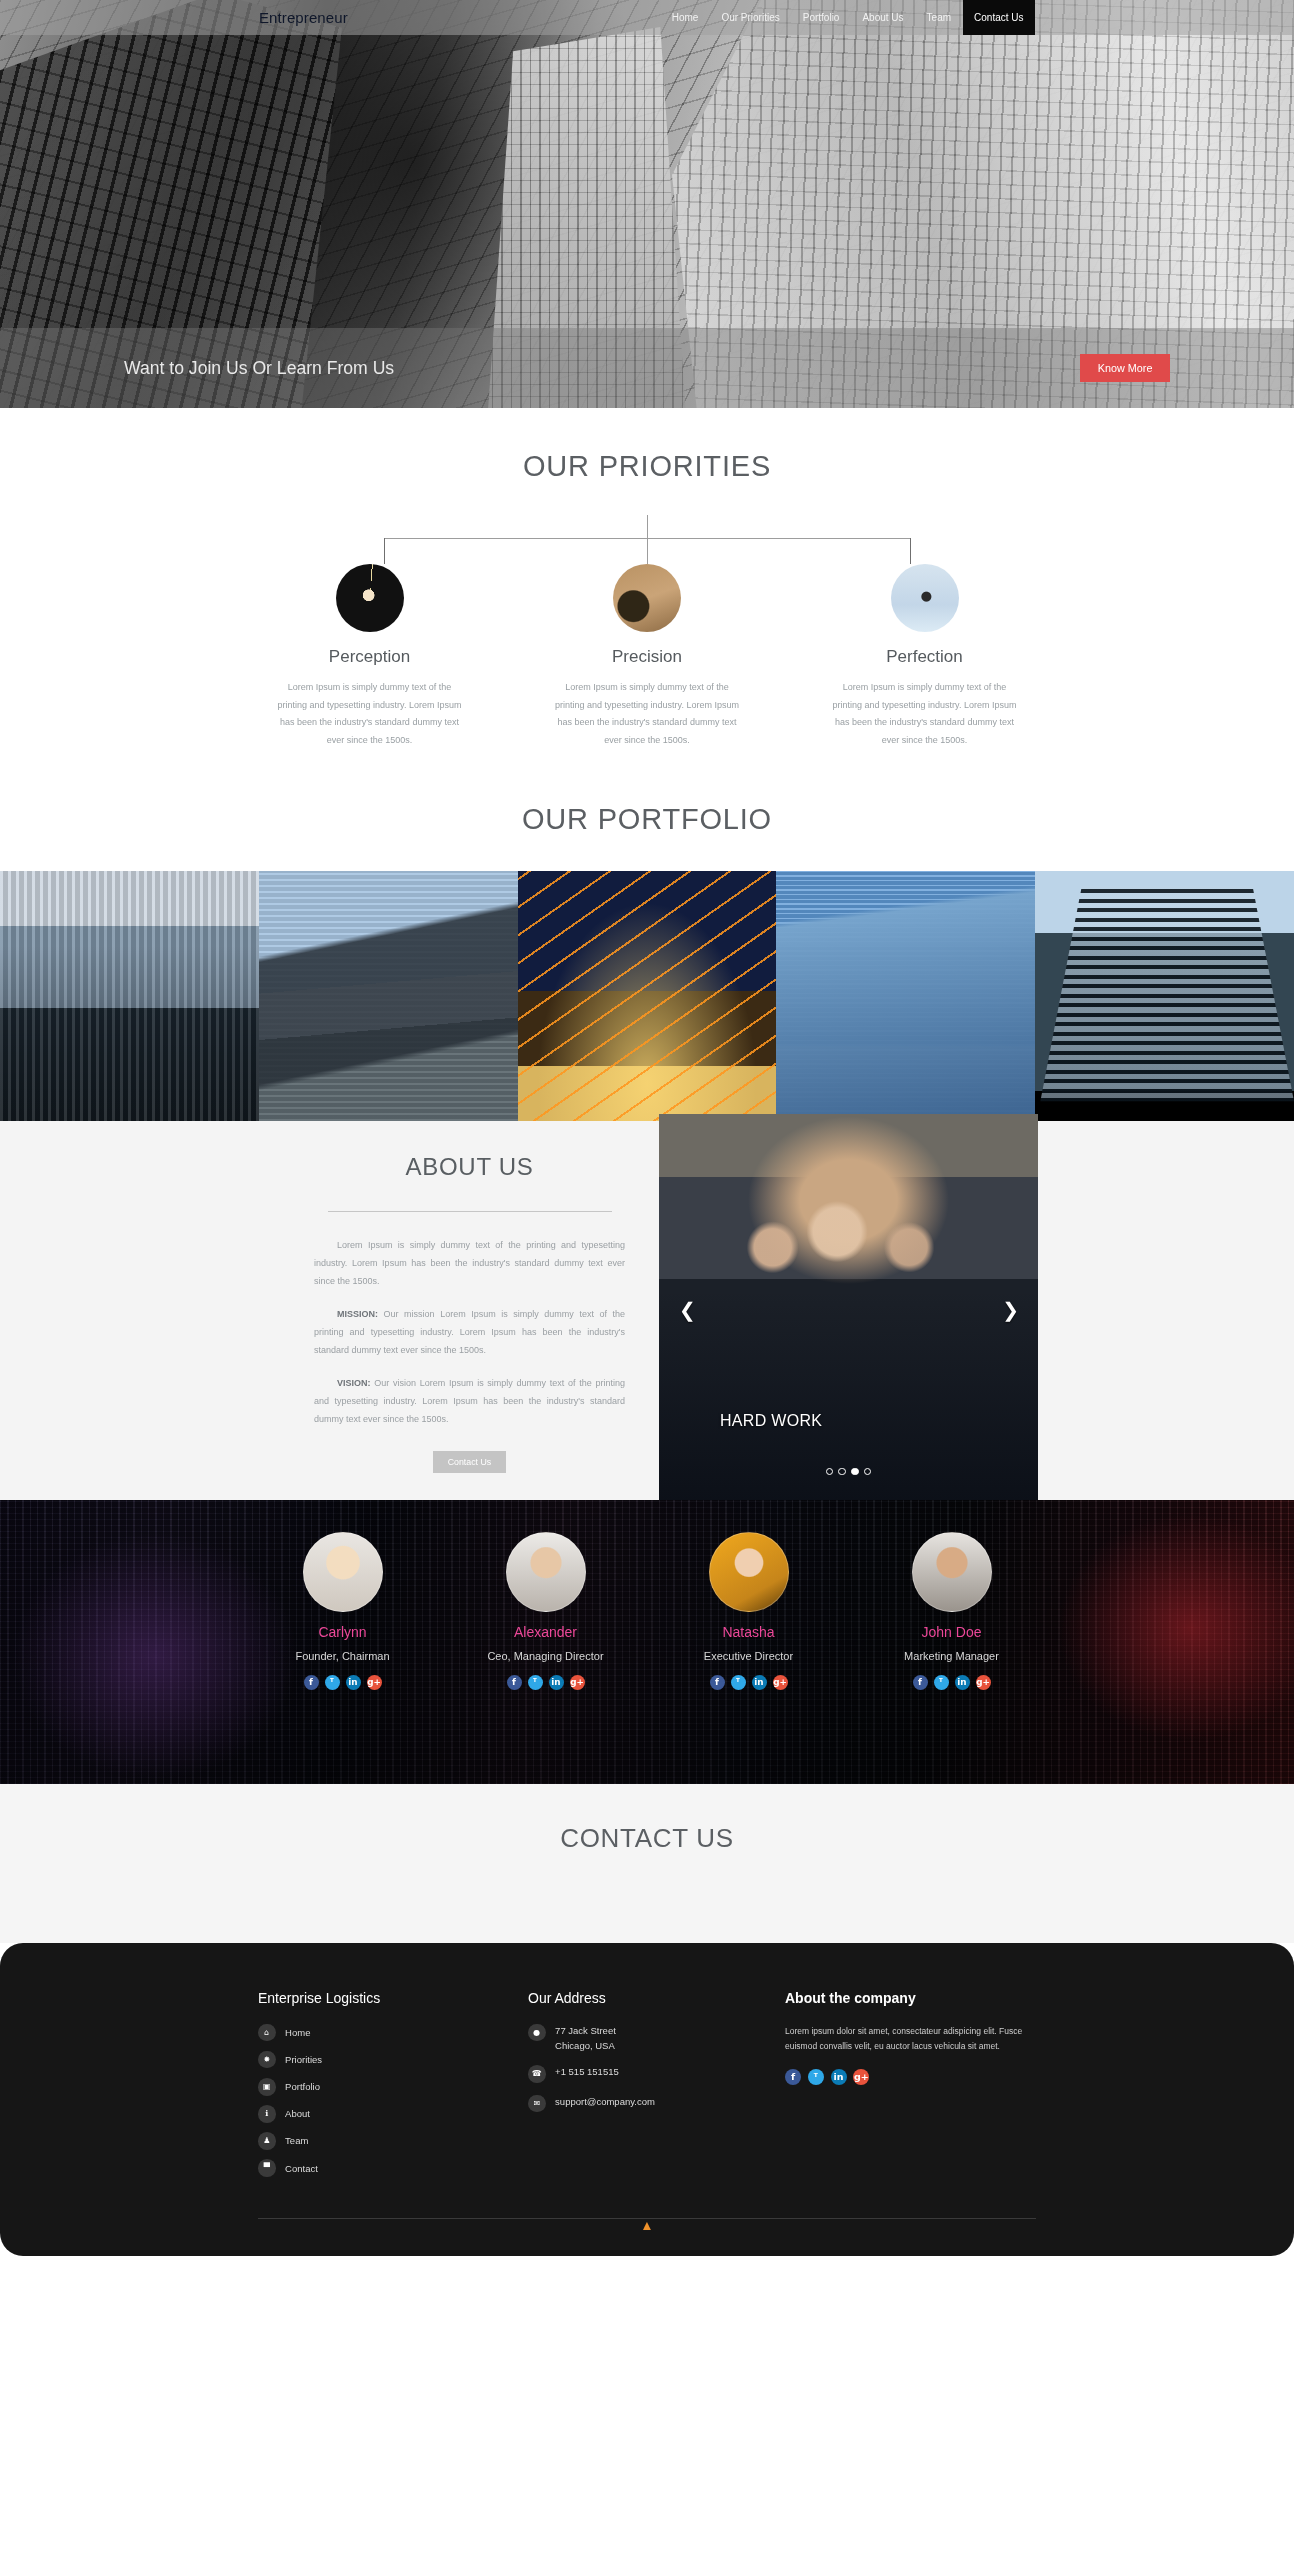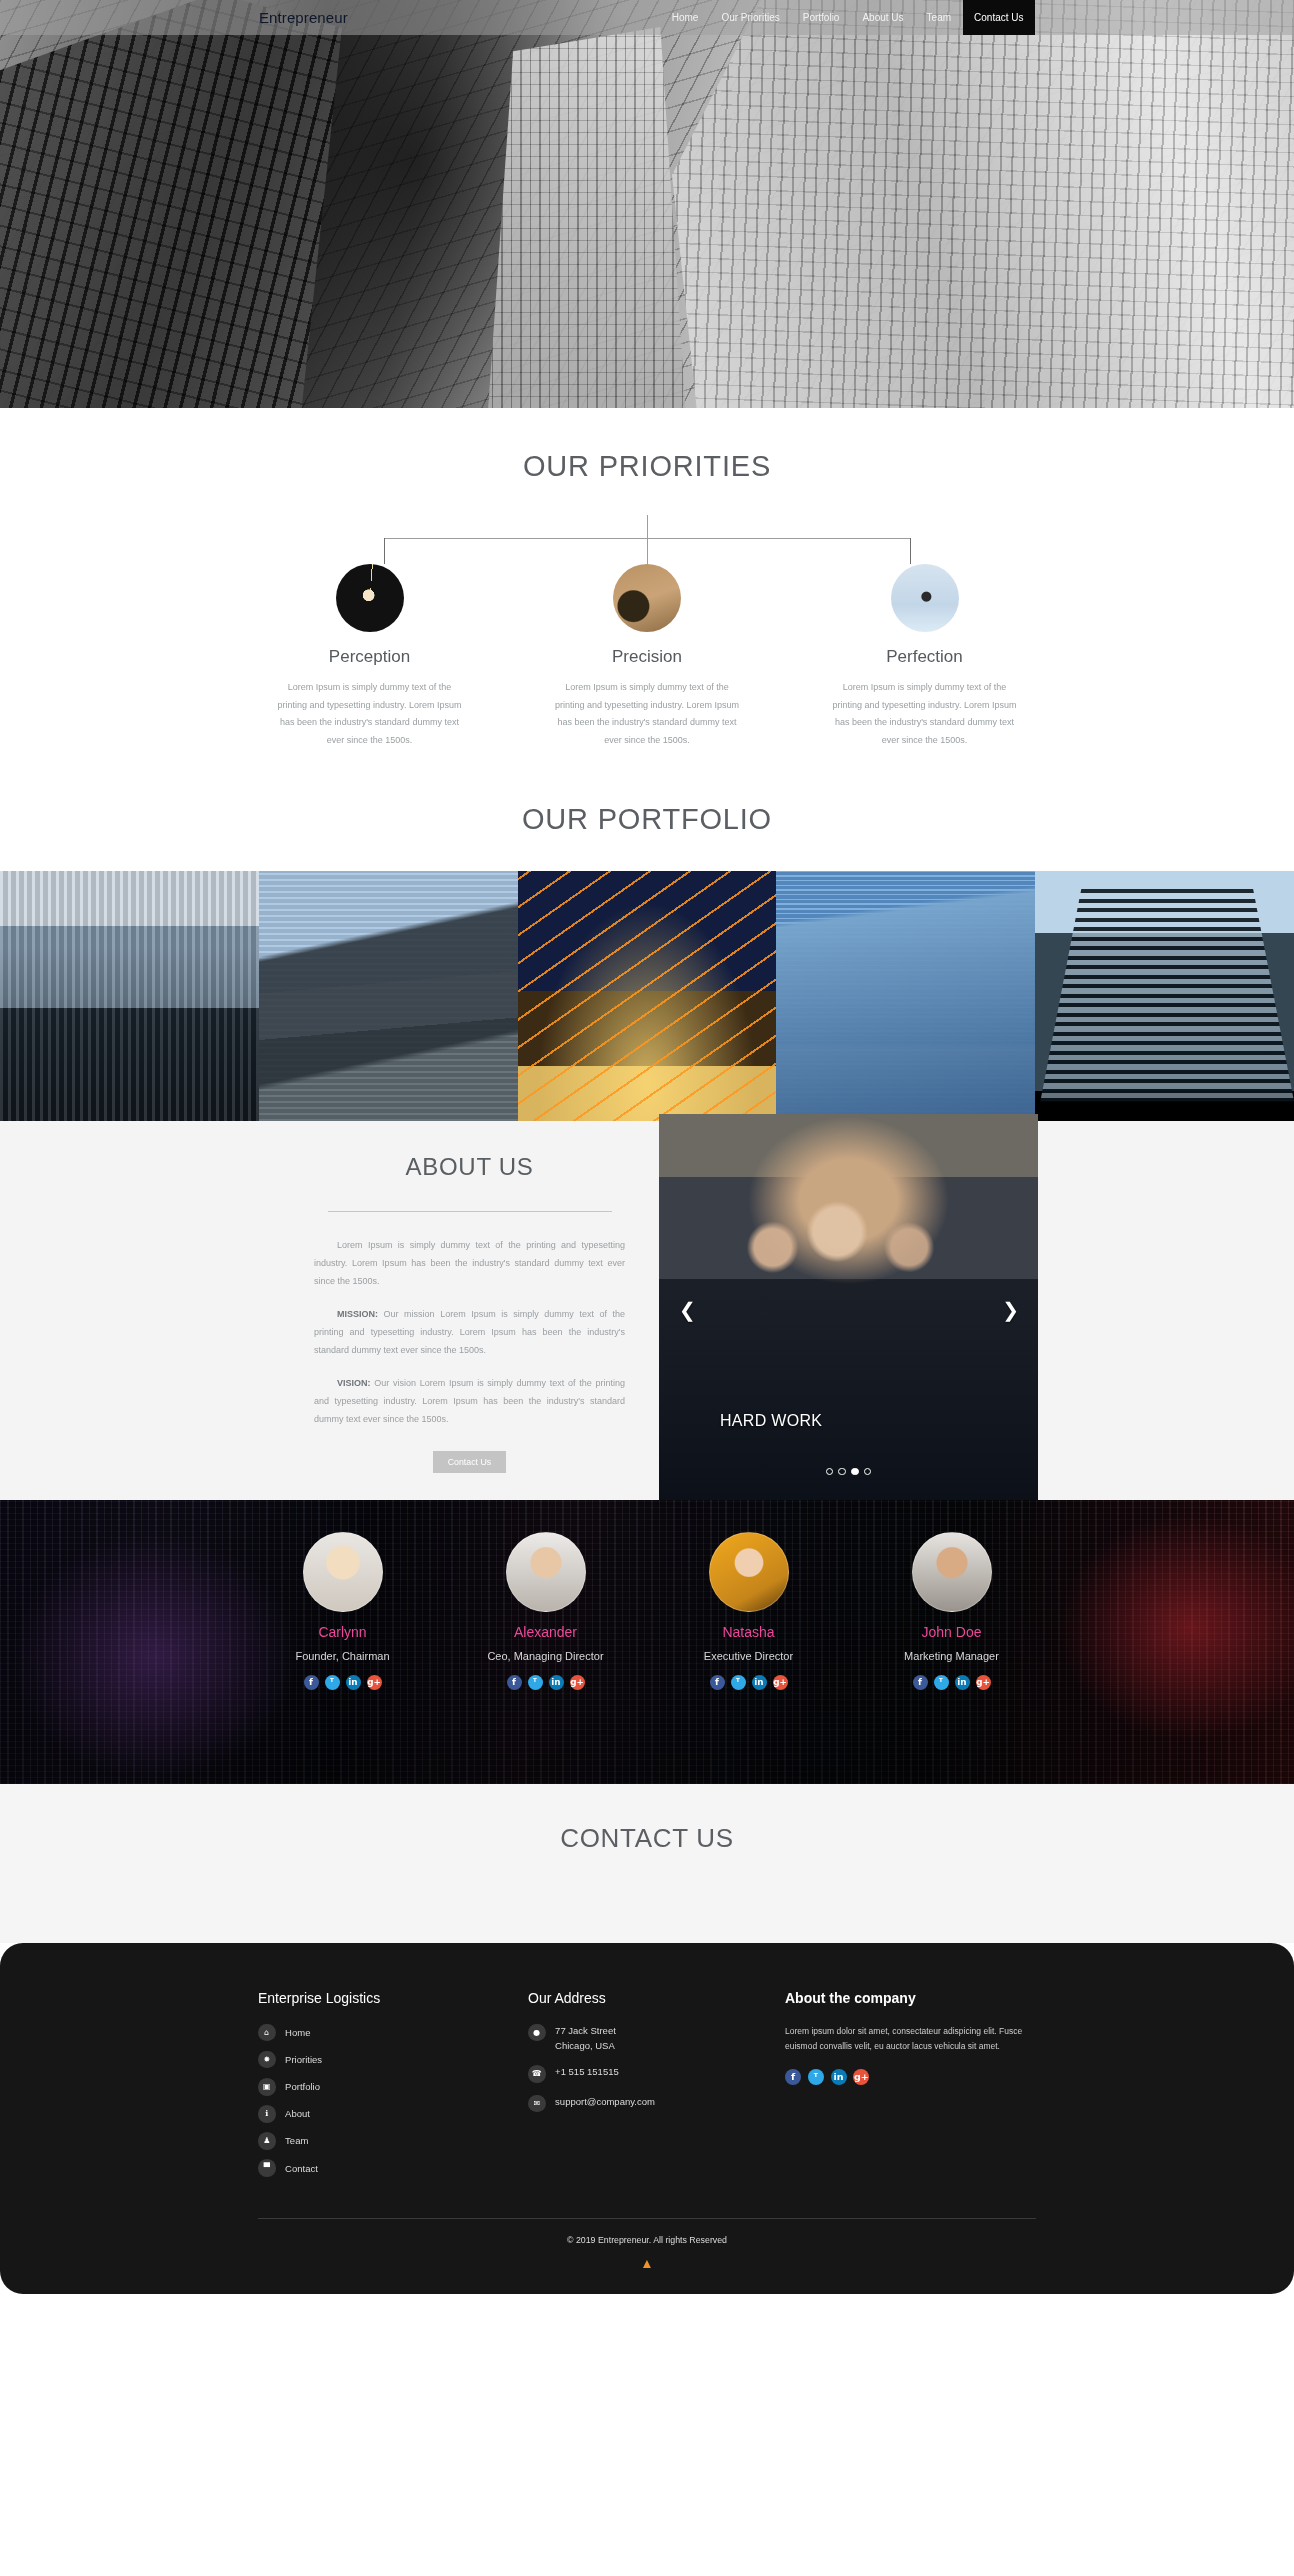--- a/index.html
+++ b/index.html
@@ -605,20 +605,24 @@
     <div class="nav-links">
       <a class="nav-link">Home</a>
       <a class="nav-link">Our Priorities</a>
       <a class="nav-link">Portfolio</a>
       <a class="nav-link">About Us</a>
       <a class="nav-link">Team</a>
       <a class="nav-link active">Contact Us</a>
     </div>
   </nav>
 
+  <div class="hero-caption">
+    <div class="hero-caption-text">Want to Join Us Or Learn From Us</div>
+    <button class="know-more-btn">Know More</button>
+  </div>
 </section>
 
 <section class="priorities">
   <h2 class="section-title">OUR PRIORITIES</h2>
 
   <div class="connector">
     <div class="v-top"></div>
       <div class="h-bar"></div>
     <div class="v-l"></div>
       <div class="v-m"></div>
@@ -807,16 +811,15 @@
         <span class="f-social s-fb">f</span>
         <span class="f-social s-tw">ᵀ</span>
         <span class="f-social s-in">in</span>
         <span class="f-social s-gp">g+</span>
       </div>
     </div>
 
   </div>
 
   <div class="footer-divider"></div>
-  <div class="copyright">© 2019 Entrepreneur. All rights Reserved</div>
   <div class="to-top">▲</div>
 </footer>
 
 
 </body></html>

